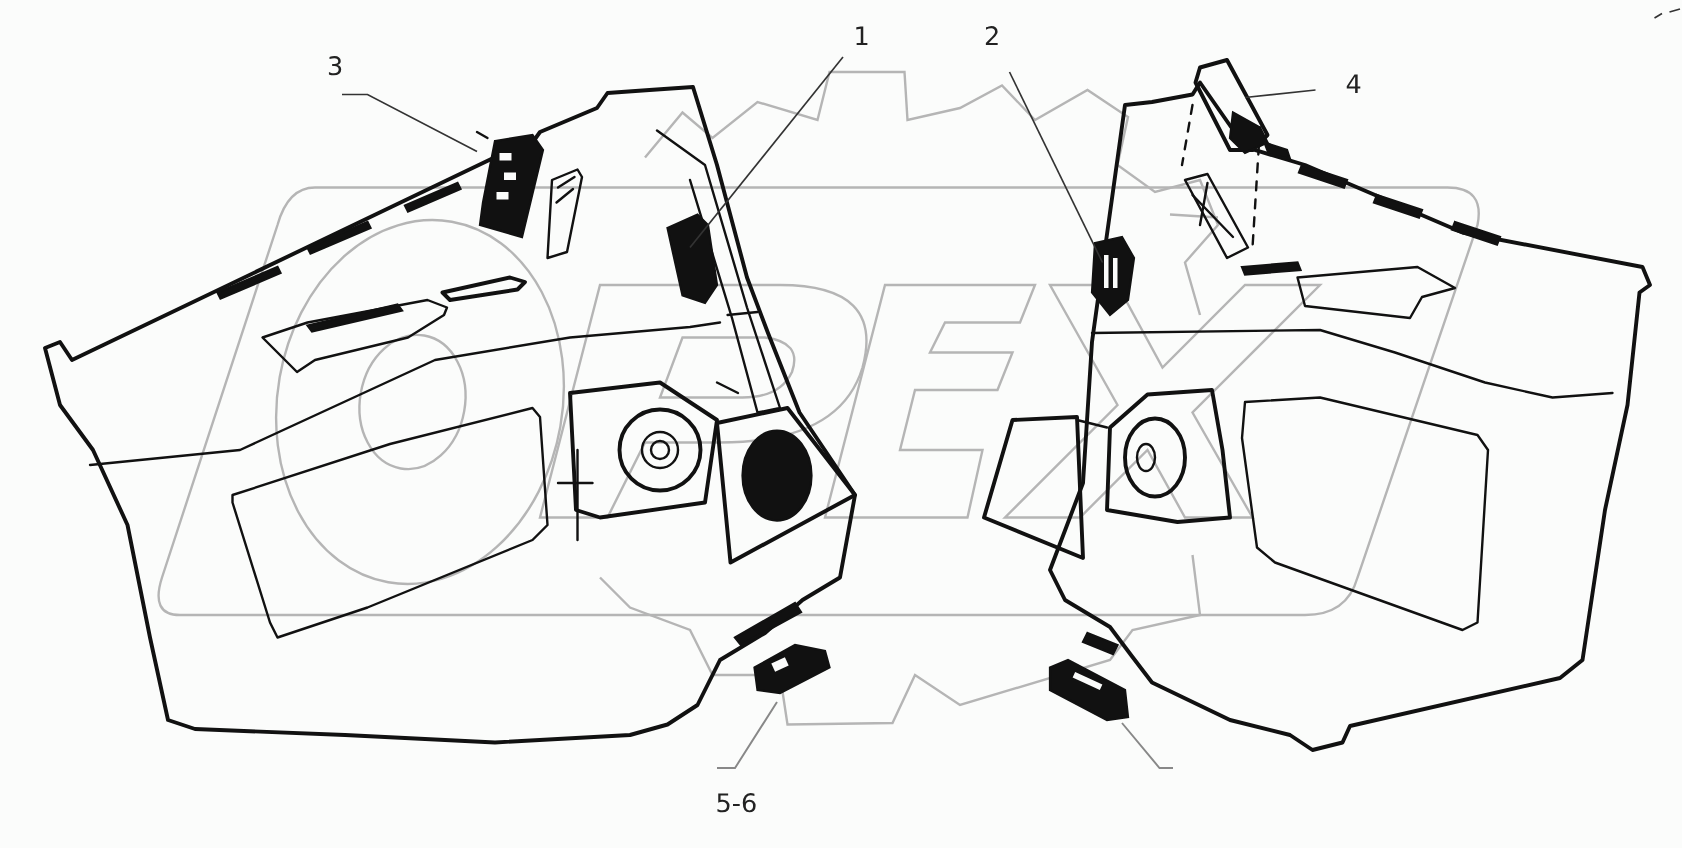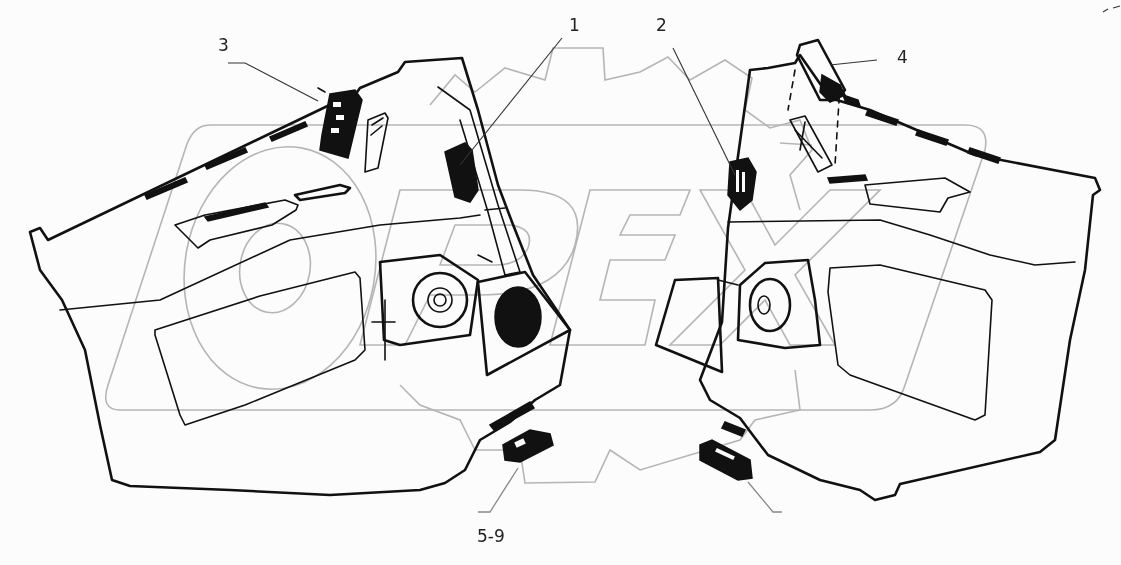--- a/index.html
+++ b/index.html
@@ -187,14 +187,14 @@
       <path class="leader-gray" d="M 748 482 L 773 512 L 782 512"></path>
     </g>
 
     <path class="leader" d="M 1103 12 L 1108 9 M 1113 8 L 1120 6"></path>
   </svg>
 
   <span class="callout-label" style="left:218px; top:37px;">3</span>
   <span class="callout-label" style="left:569px; top:17px;">1</span>
   <span class="callout-label" style="left:656px; top:17px;">2</span>
   <span class="callout-label" style="left:897px; top:49px;">4</span>
-  <span class="callout-label" style="left:477px; top:528px;">5-9</span>
+  <span class="callout-label" style="left:477px; top:528px;">5-6</span>
 </div>
 
 </body></html>

